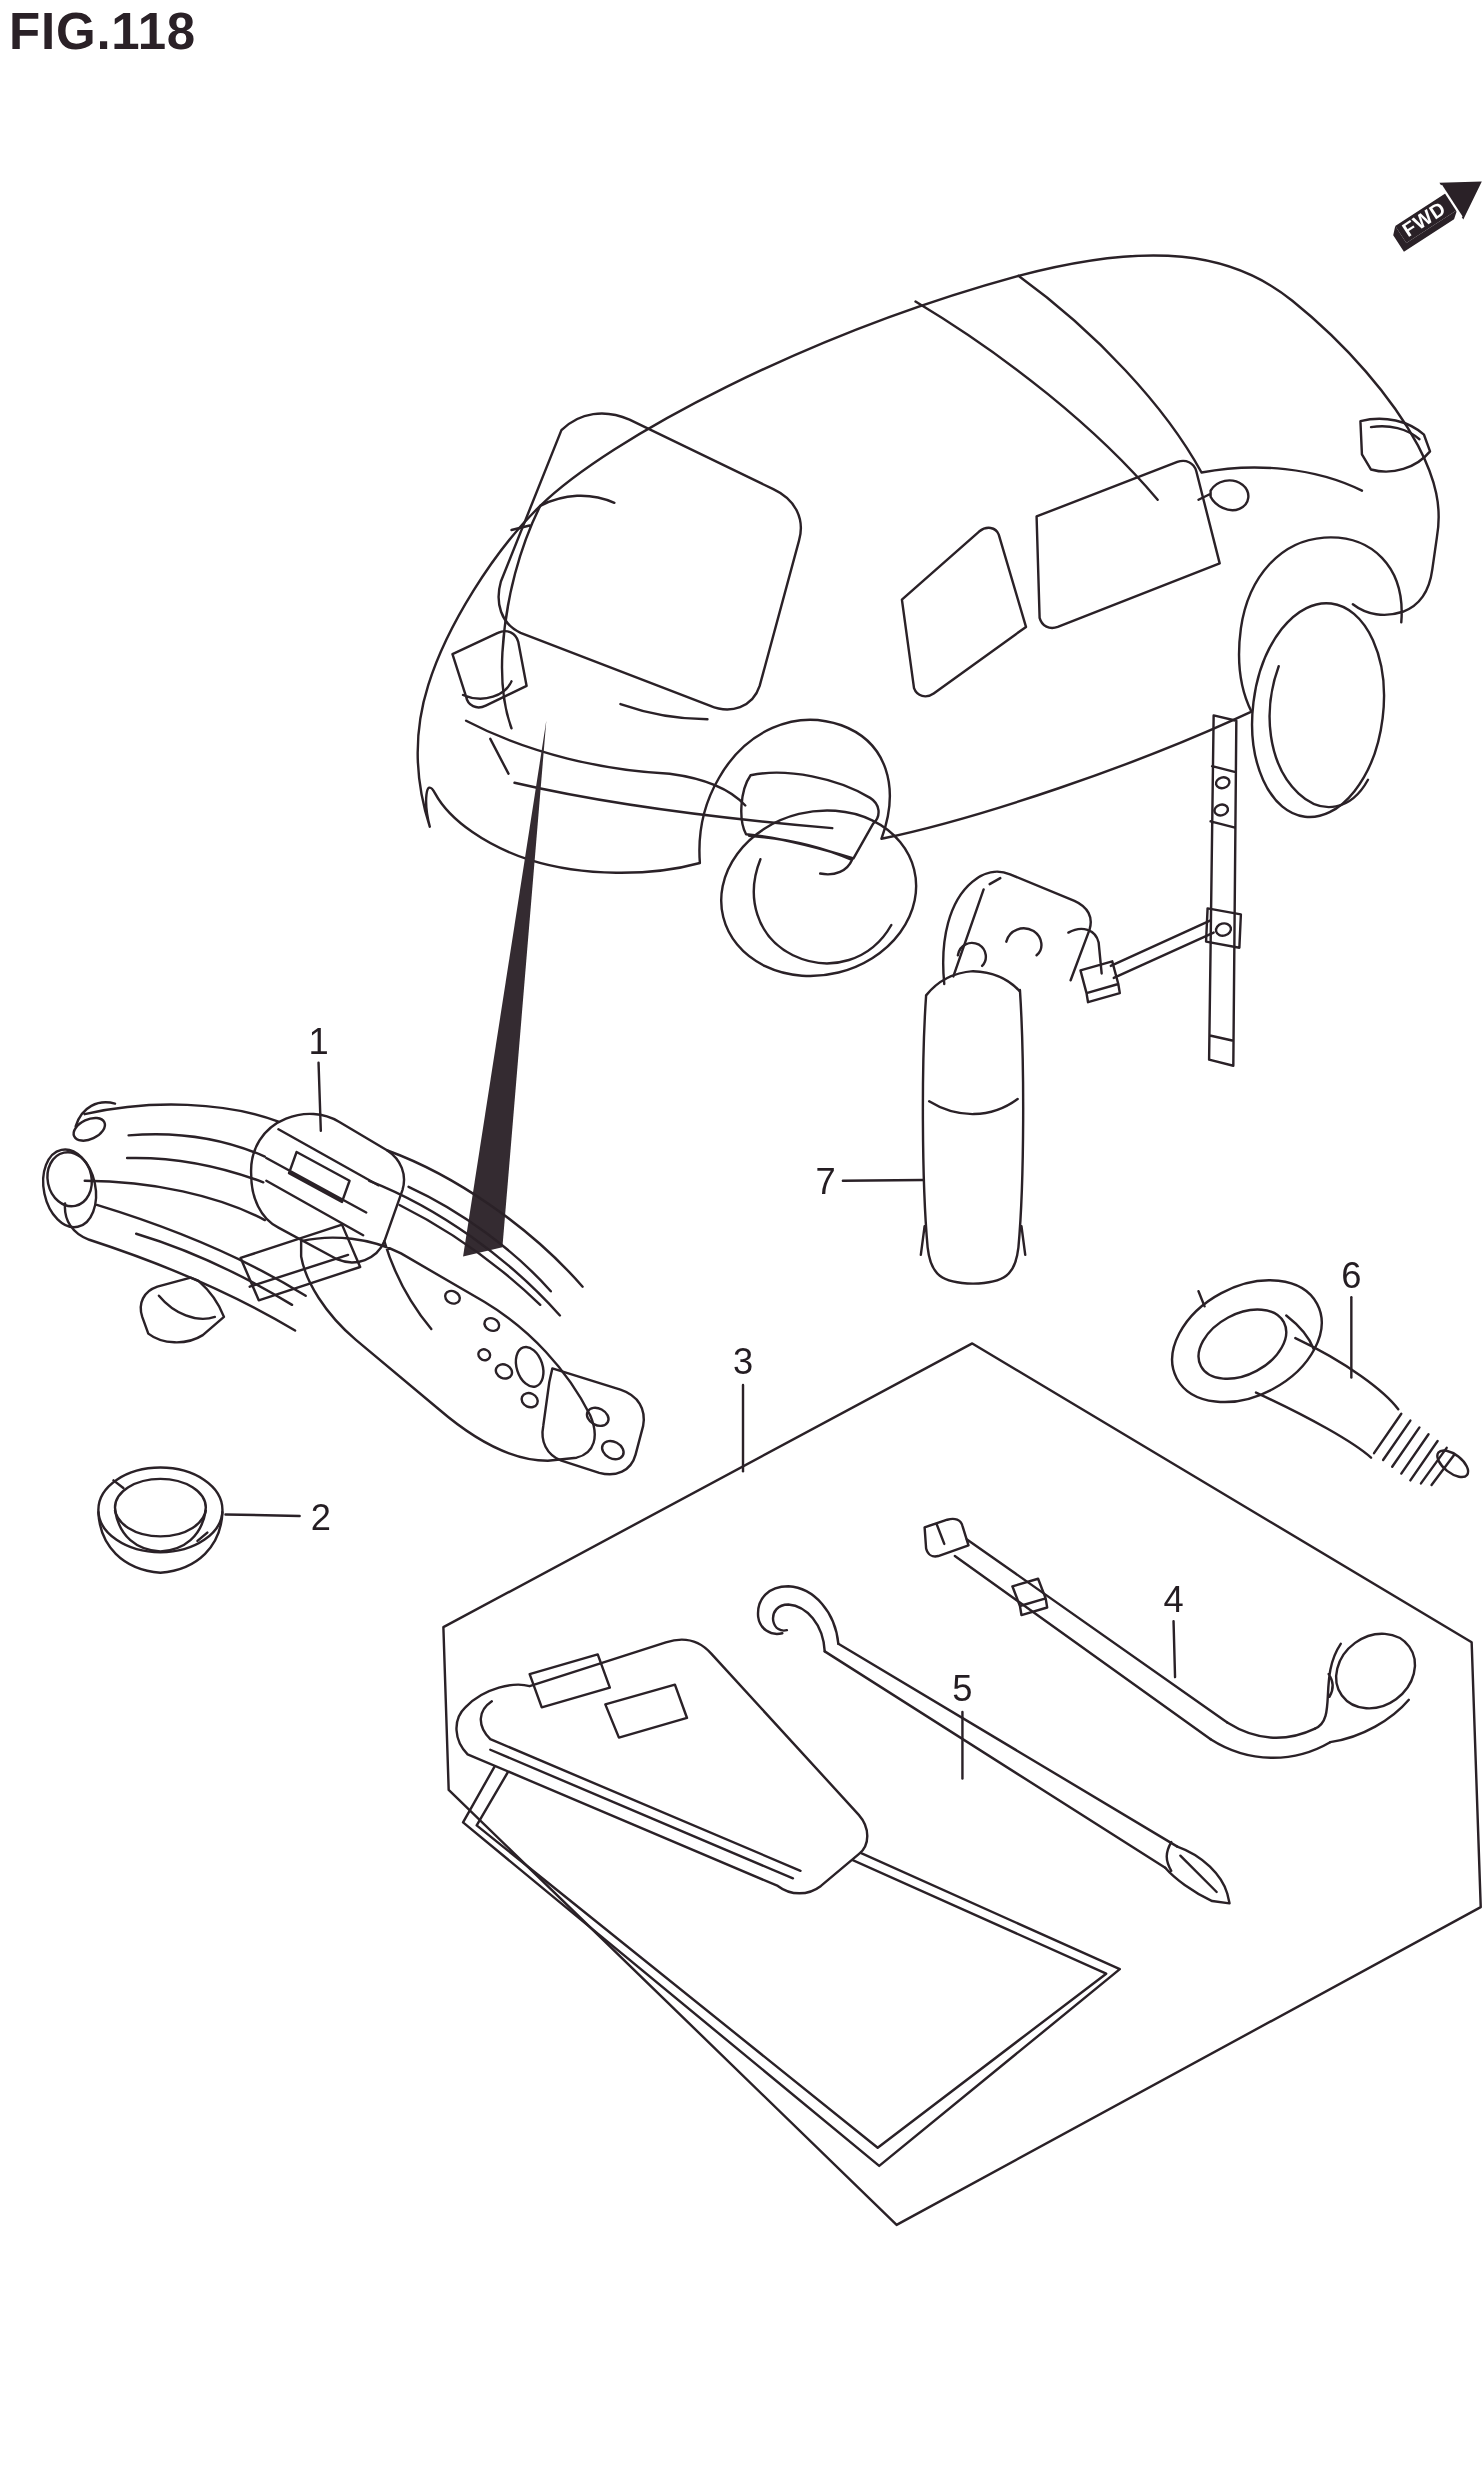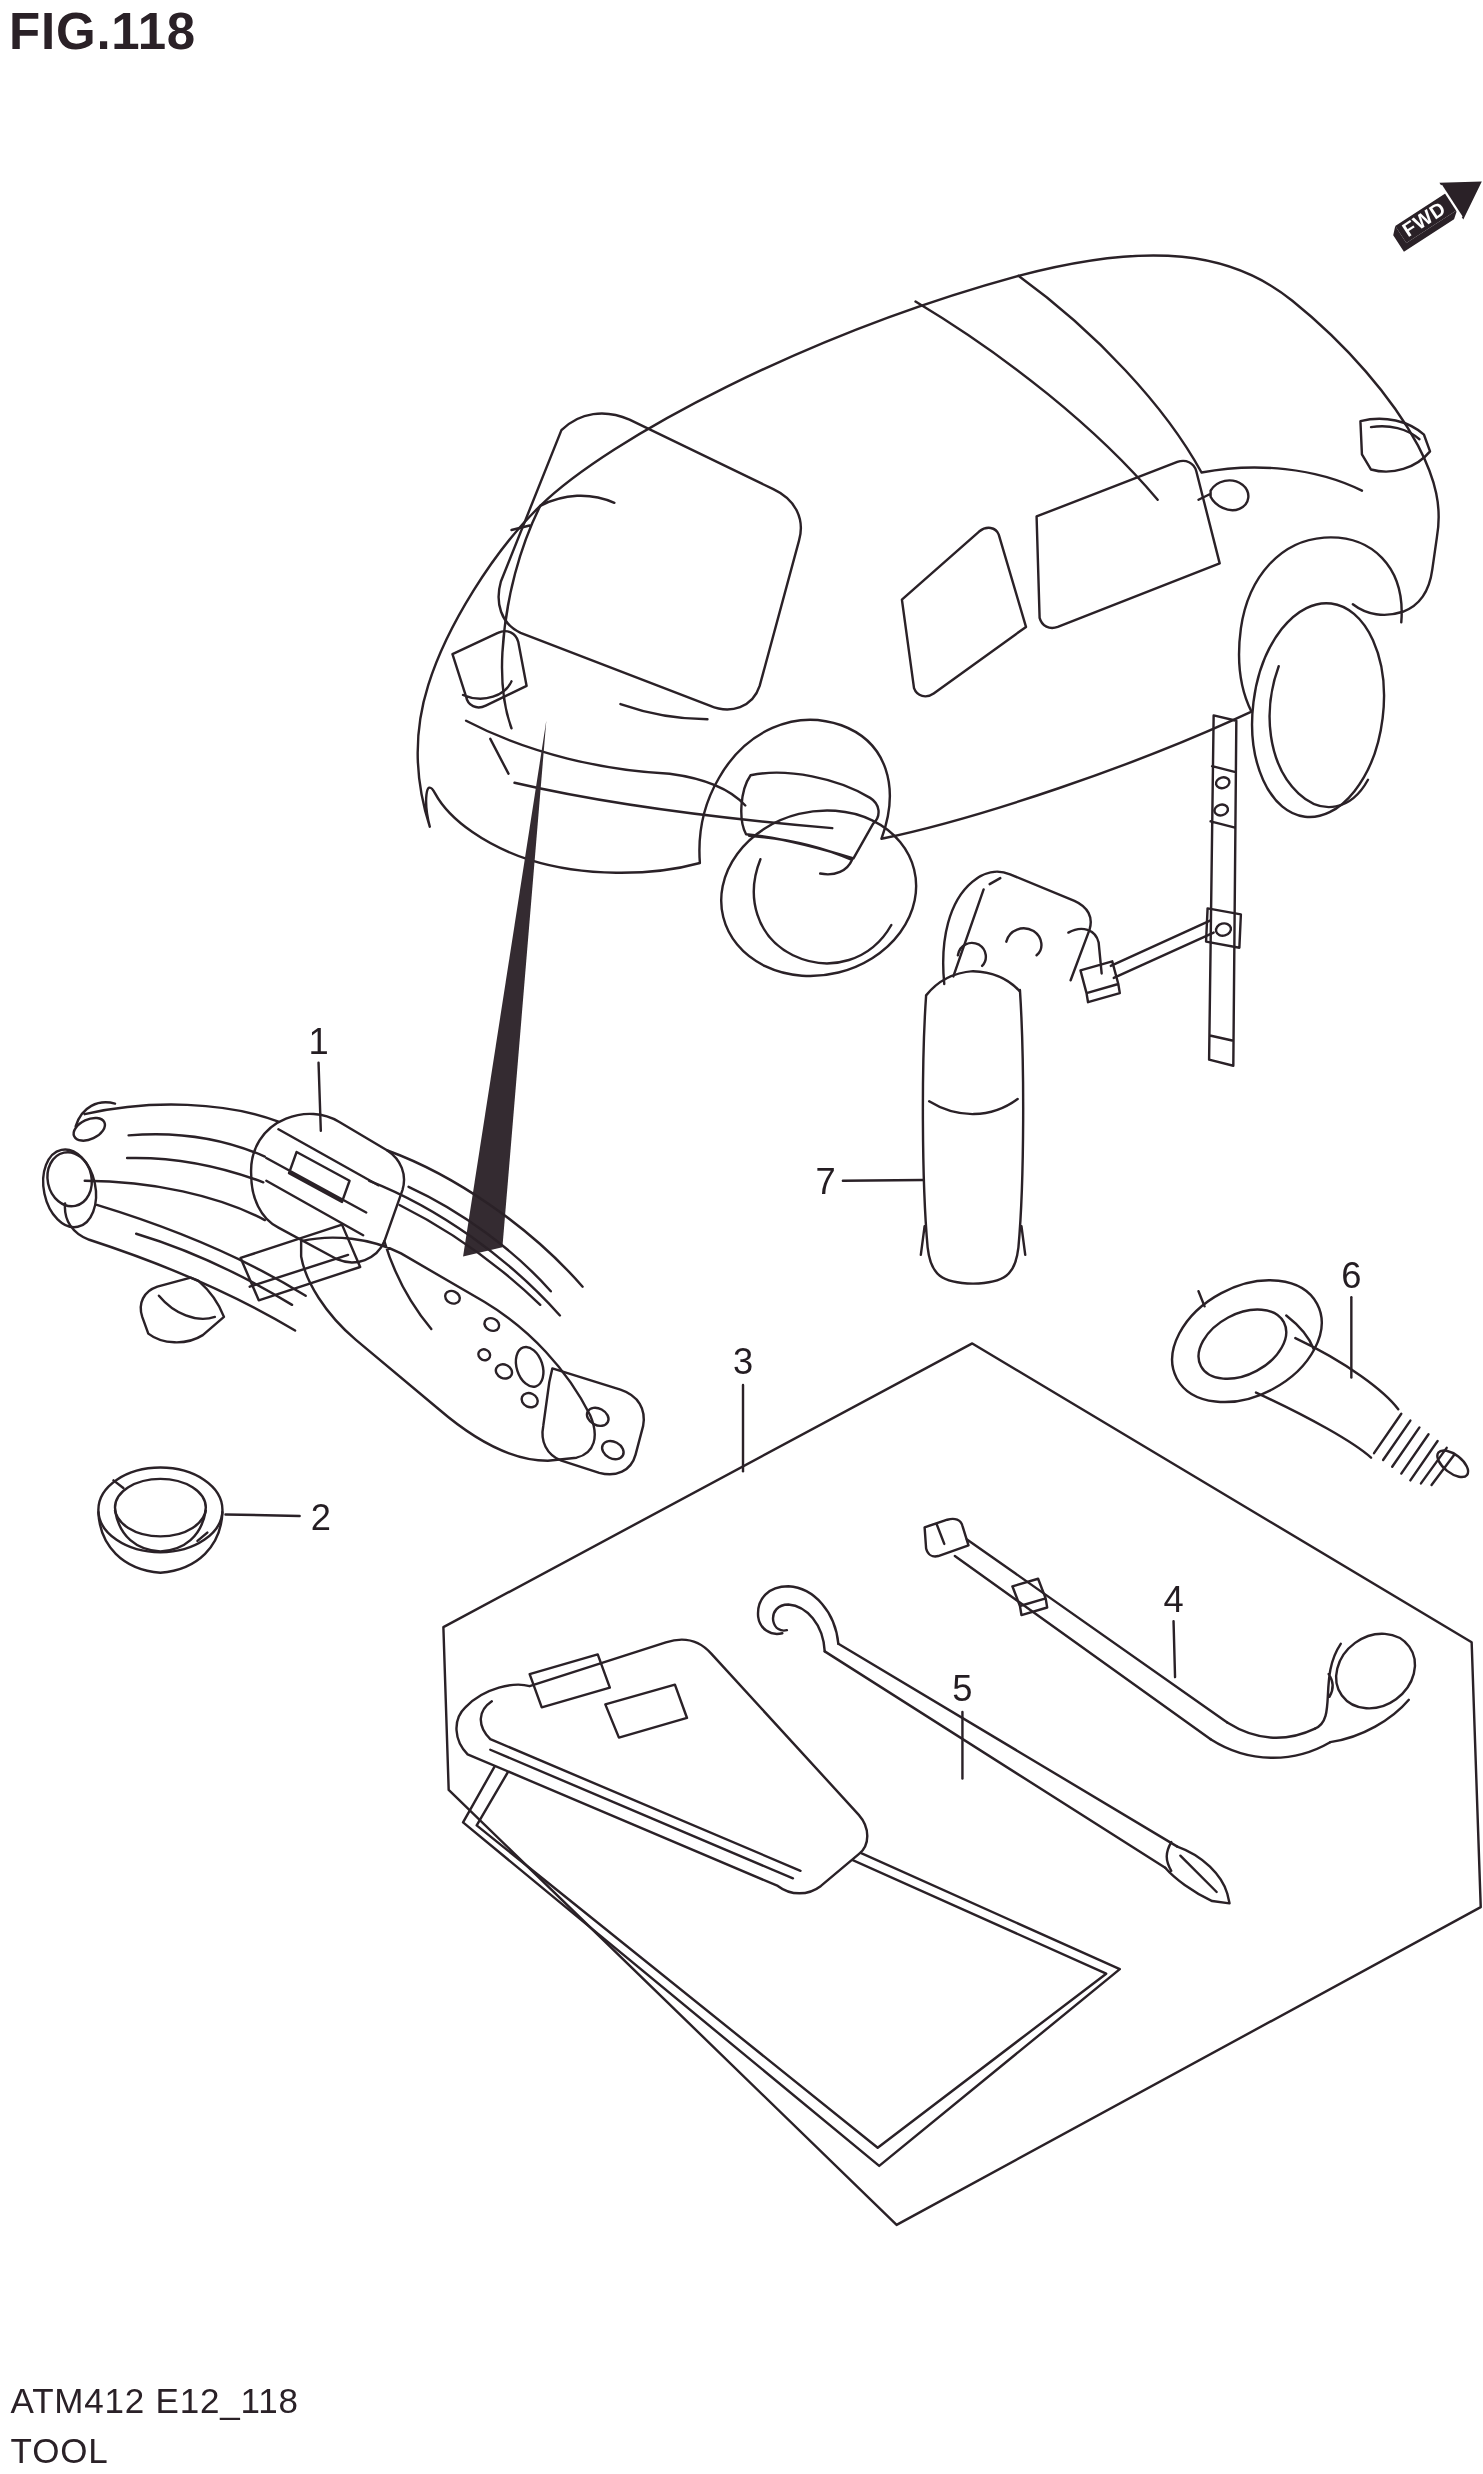--- a/index.html
+++ b/index.html
@@ -357,19 +357,15 @@
         <line x1="1786" y1="1714" x2="1786" y2="1820" stroke="#2a2127" stroke-width="3.2"></line>
         <text class="callout" x="1786" y="1702" text-anchor="middle">6</text>
       </g>
       <g>
         <line x1="1114" y1="1560" x2="1220" y2="1559" stroke="#2a2127" stroke-width="3.2"></line>
         <text class="callout" x="1091" y="1578" text-anchor="middle">7</text>
       </g>
     </g>
   </svg>
 
-  <div class="footer">
-    <div>ATM412 E12_118</div>
-    <div>TOOL</div>
-  </div>
 
 </div>
 
 
 </body></html>

